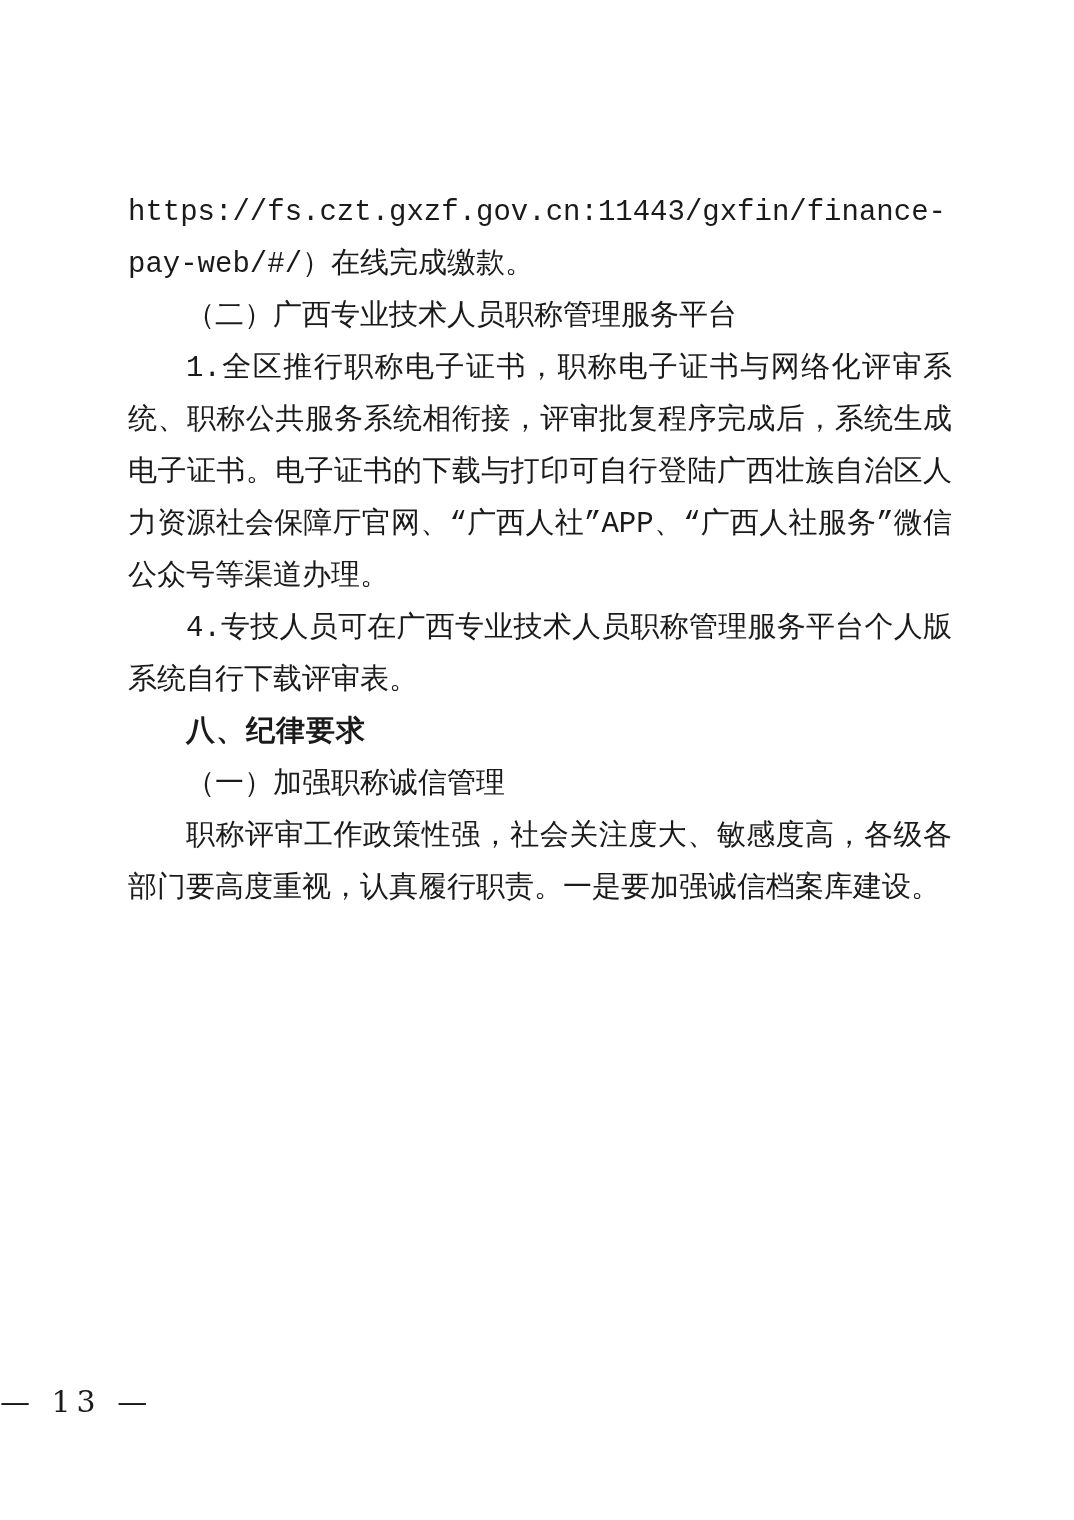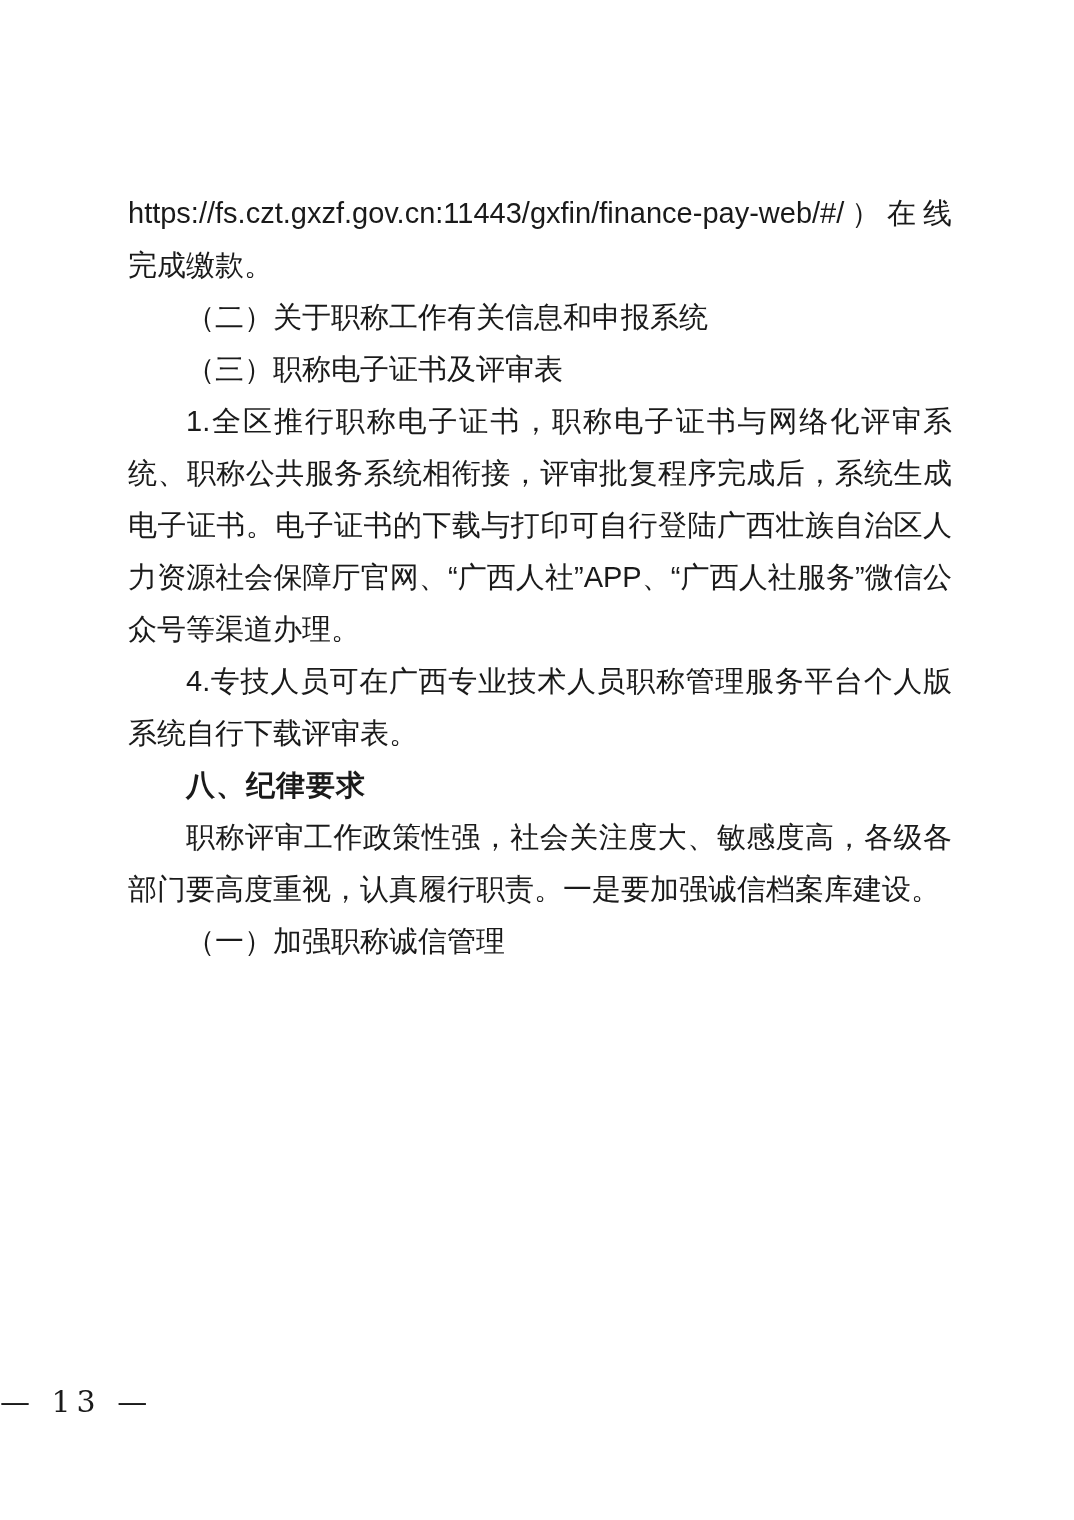--- a/index.html
+++ b/index.html
@@ -18,39 +18,39 @@
   }
   .content {
     position: absolute;
     left: 128px;
     top: 187px;
     width: 824px;
   }
   .para {
     margin: 0;
     padding: 0;
-    font-family: Liberation Sans, sans-serif;
+    font-family: Liberation Mono, monospace;
     font-size: 29px;
     line-height: 52px;
     text-align: justify;
     text-align-last: left;
     text-justify: inter-ideograph;
     word-break: break-word;
     color: #1a1a1a;
   }
   .indent {
     text-indent: 2em;
   }
   .sub {
     
     font-weight: 400;
   }
   .heading {
     
-    font-family: Liberation Sans, sans-serif;
+    font-family: Liberation Mono, monospace;
     font-weight: 600;
     letter-spacing: 1px;
   }
   .footer {
     position: absolute;
     left: 0;
     top: 1384px;
     width: 100%;
     text-align: left;
   }
@@ -60,25 +60,24 @@
     letter-spacing: 6px;
     color: #1a1a1a;
   }
 </style>
 </head>
 <body>
 
 <div class="page">
   <div class="content">
     <p class="para">https://fs.czt.gxzf.gov.cn:11443/gxfin/finance-pay-web/#/）在线完成缴款。</p>
-    <p class="para indent sub">（二）关于职称工作有关信息和申报系统</p>
-    <p class="para indent sub">（三）职称电子证书及评审表</p>
+    <p class="para indent sub">（二）广西专业技术人员职称管理服务平台</p>
     <p class="para indent">1.全区推行职称电子证书，职称电子证书与网络化评审系统、职称公共服务系统相衔接，评审批复程序完成后，系统生成电子证书。电子证书的下载与打印可自行登陆广西壮族自治区人力资源社会保障厅官网、“广西人社”APP、“广西人社服务”微信公众号等渠道办理。</p>
     <p class="para indent">4.专技人员可在广西专业技术人员职称管理服务平台个人版系统自行下载评审表。</p>
     <p class="para indent heading">八、纪律要求</p>
+    <p class="para indent sub">（一）加强职称诚信管理</p>
     <p class="para indent">职称评审工作政策性强，社会关注度大、敏感度高，各级各部门要高度重视，认真履行职责。一是要加强诚信档案库建设。</p>
-    <p class="para indent sub">（一）加强职称诚信管理</p>
   </div>
 
   <div class="footer">
     <span class="page-number">— 13 —</span>
   </div>
 </div>
 
 </body></html>

